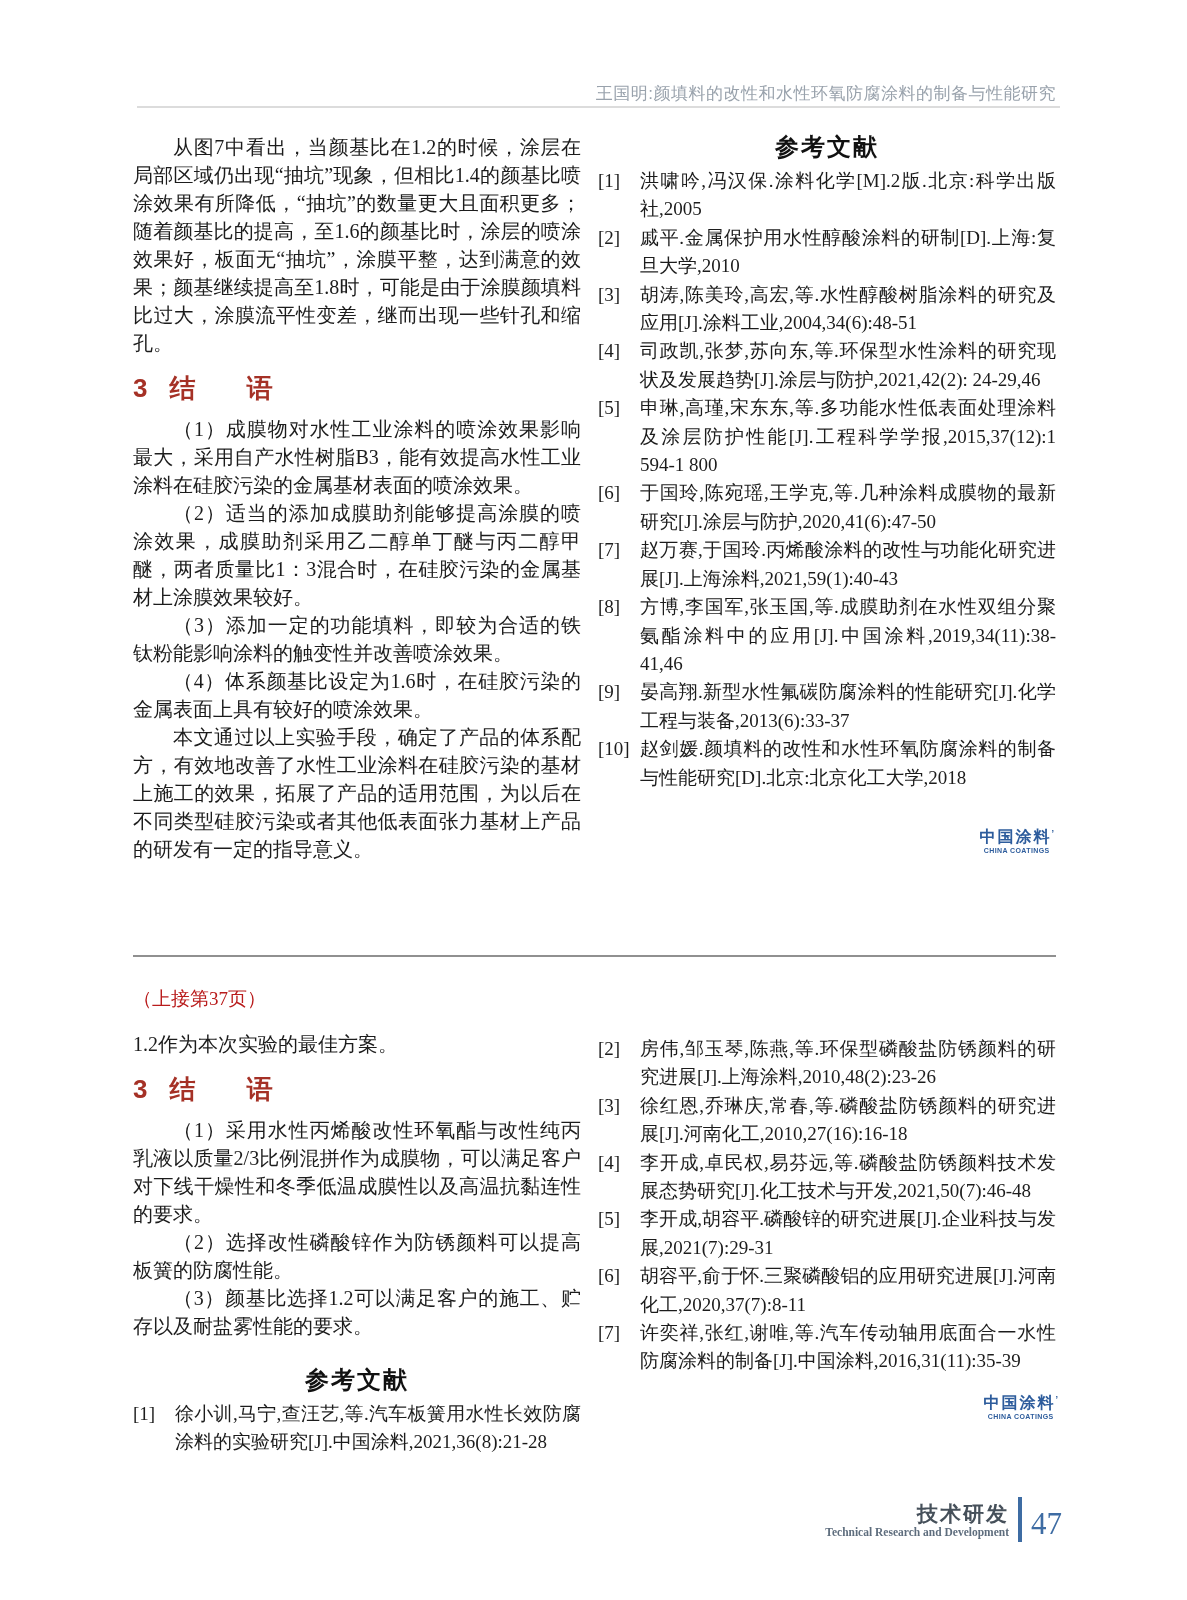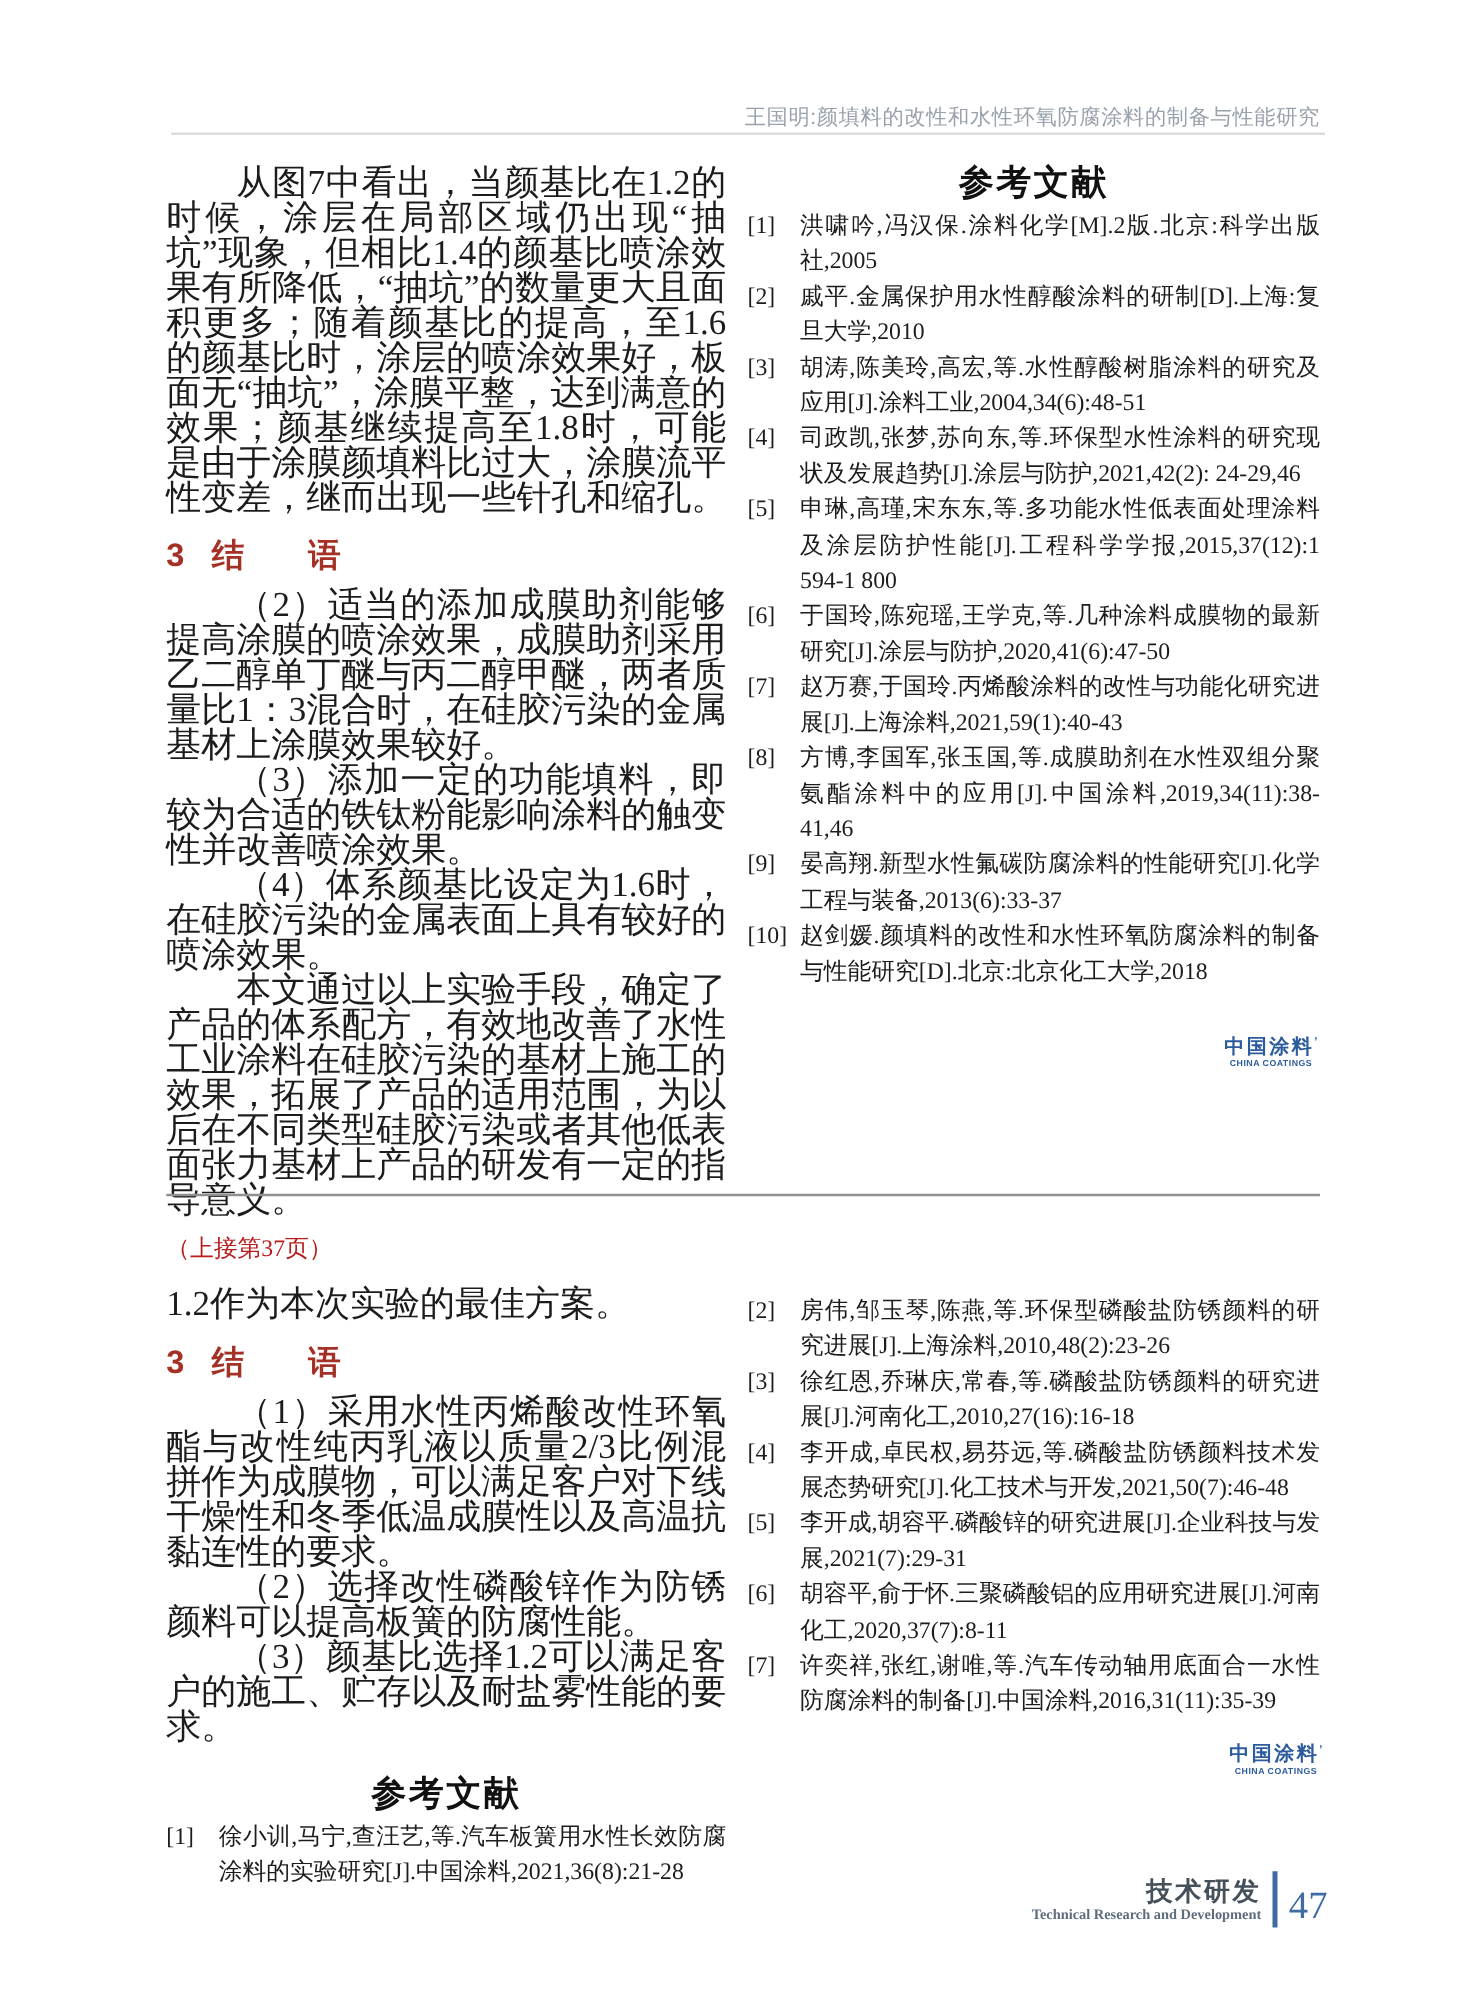--- a/index.html
+++ b/index.html
@@ -25,36 +25,36 @@
   }
 
   
   .col { position: absolute; }
   .top-left    { left: 133px; top: 133px; width: 448px; }
   .top-right   { left: 598px; top: 133px; width: 458px; }
   .bottom-left { left: 133px; top: 1030px; width: 448px; }
   .bottom-right{ left: 598px; top: 1035px; width: 458px; }
 
   p.para {
-    margin: 0; font-size: 28px; line-height: 28px;
+    margin: 0; font-size: 20px; line-height: 28px;
     text-align: justify; text-justify: inter-ideograph;
   }
   p.indent { text-indent: 2em; }
 
   .sec-heading {
     margin: 14px 0 10px 0;
     font-family: "Liberation Sans", sans-serif;
     font-weight: bold; font-size: 26px; line-height: 34px;
     color: #a53126;
   }
   .sec-no { margin-right: 22px; }
   .sec-title { letter-spacing: 22px; }
 
   .ref-heading {
-    text-align: center; font-weight: bold; font-size: 28px;
+    text-align: center; font-weight: bold; font-size: 24px;
     line-height: 28px; letter-spacing: 2px; color: #111;
     margin-bottom: 6px;
   }
   .ref-heading-gap { margin-top: 26px; }
 
   .ref { display: flex; font-size: 19px; line-height: 28.4px; }
   .ref-no { flex: none; width: 42px; }
   .ref-text { flex: 1; text-align: justify; text-justify: inter-ideograph; font-family: Liberation Serif, serif; }
 
   
@@ -105,20 +105,21 @@
 <div class="page">
 
   <div class="running-title">王国明:颜填料的改性和水性环氧防腐涂料的制备与性能研究</div>
   <div class="running-rule"></div>
 
   <div class="col top-left">
     <p class="para indent">从图7中看出，当颜基比在1.2的时候，涂层在局部区域仍出现“抽坑”现象，但相比1.4的颜基比喷涂效果有所降低，“抽坑”的数量更大且面积更多；随着颜基比的提高，至1.6的颜基比时，涂层的喷涂效果好，板面无“抽坑”，涂膜平整，达到满意的效果；颜基继续提高至1.8时，可能是由于涂膜颜填料比过大，涂膜流平性变差，继而出现一些针孔和缩孔。</p>
     <h2 class="sec-heading">
       <span class="sec-no">3</span><span class="sec-title">结 语</span>
     </h2>
+    <p class="para indent">（1）成膜物对水性工业涂料的喷涂效果影响最大，采用自产水性树脂B3，能有效提高水性工业涂料在硅胶污染的金属基材表面的喷涂效果。</p>
     <p class="para indent">（2）适当的添加成膜助剂能够提高涂膜的喷涂效果，成膜助剂采用乙二醇单丁醚与丙二醇甲醚，两者质量比1：3混合时，在硅胶污染的金属基材上涂膜效果较好。</p>
     <p class="para indent">（3）添加一定的功能填料，即较为合适的铁钛粉能影响涂料的触变性并改善喷涂效果。</p>
     <p class="para indent">（4）体系颜基比设定为1.6时，在硅胶污染的金属表面上具有较好的喷涂效果。</p>
     <p class="para indent">本文通过以上实验手段，确定了产品的体系配方，有效地改善了水性工业涂料在硅胶污染的基材上施工的效果，拓展了产品的适用范围，为以后在不同类型硅胶污染或者其他低表面张力基材上产品的研发有一定的指导意义。</p>
   </div>
 
   <div class="col top-right">
     <div class="ref-heading">参考文献</div>
     <div class="ref">
         <span class="ref-no">[1]</span>

